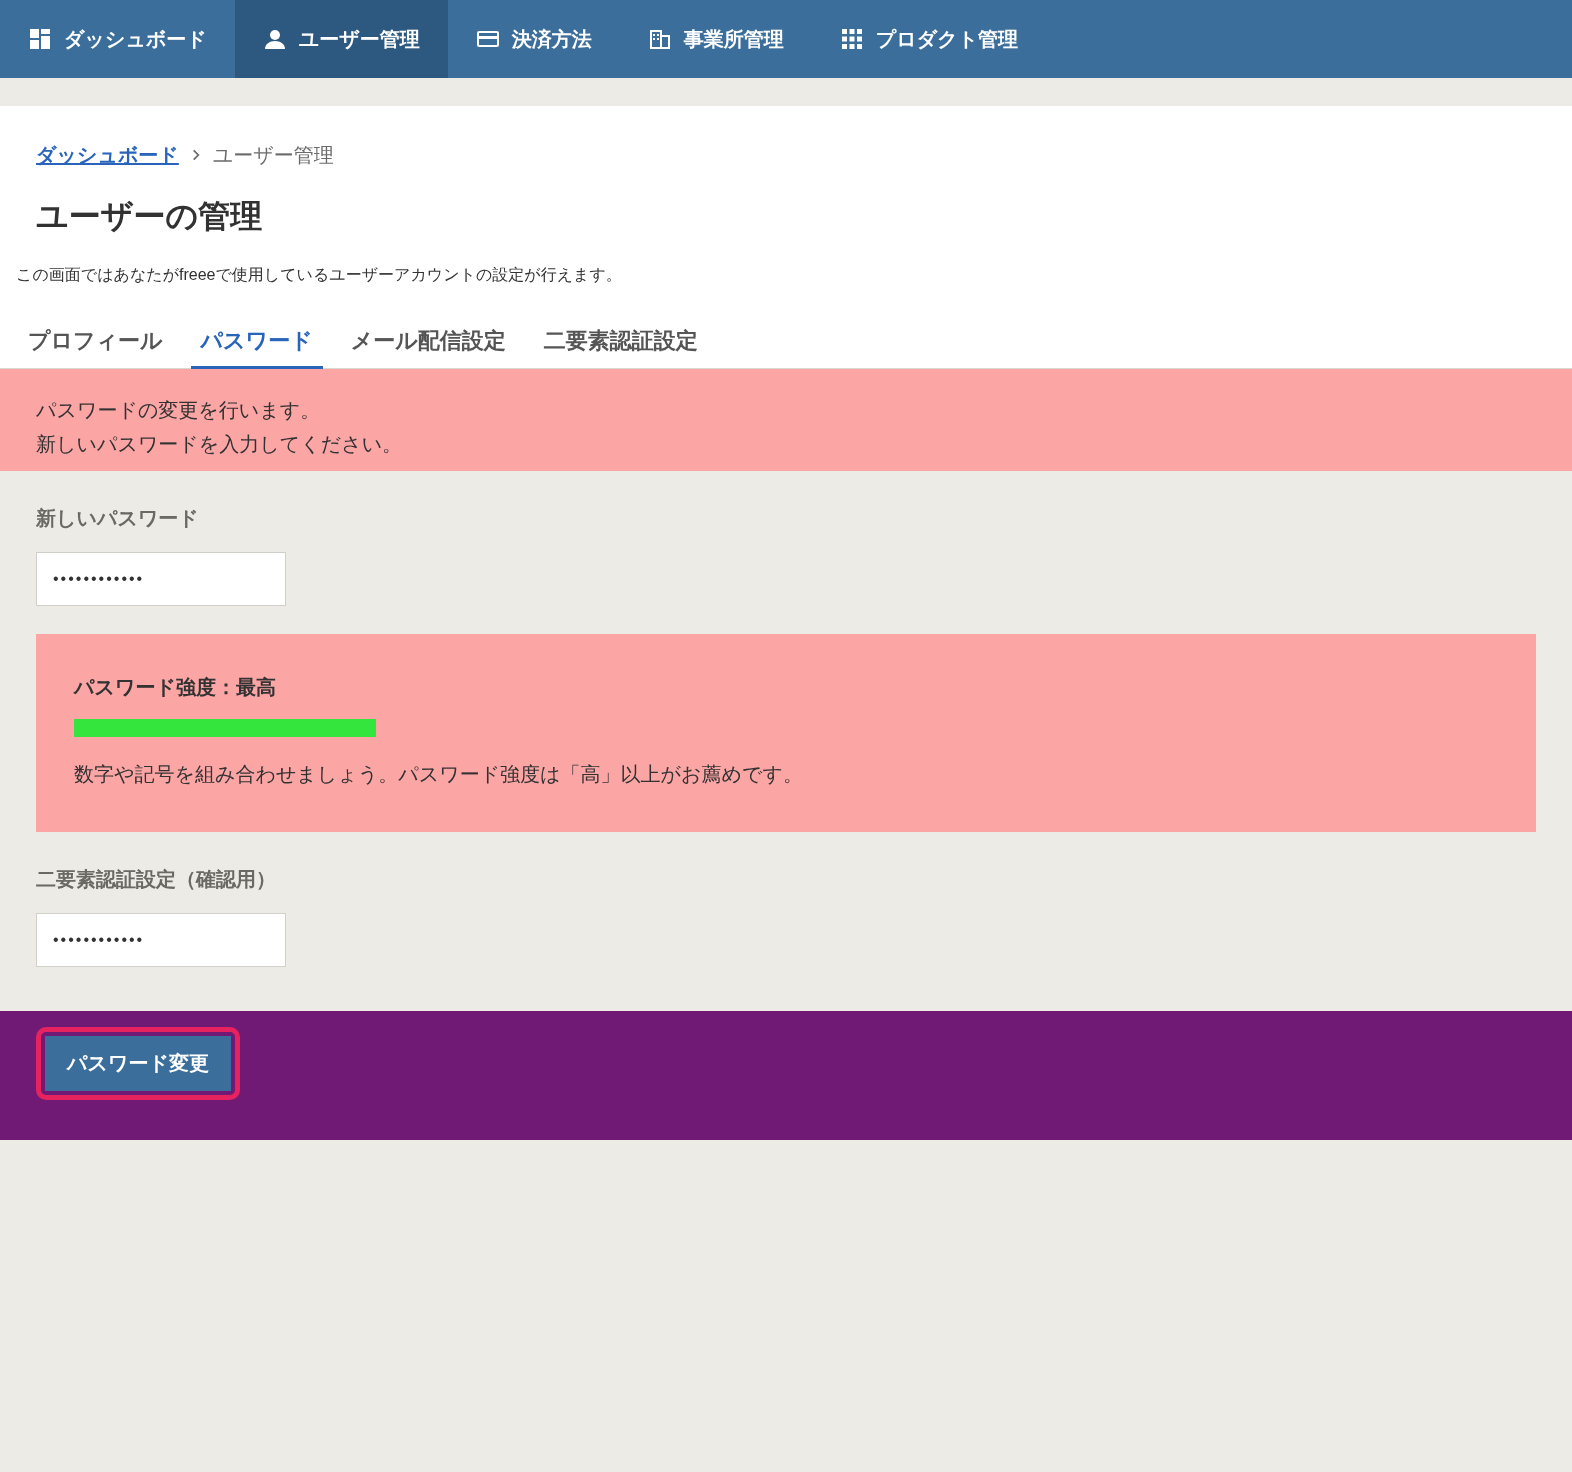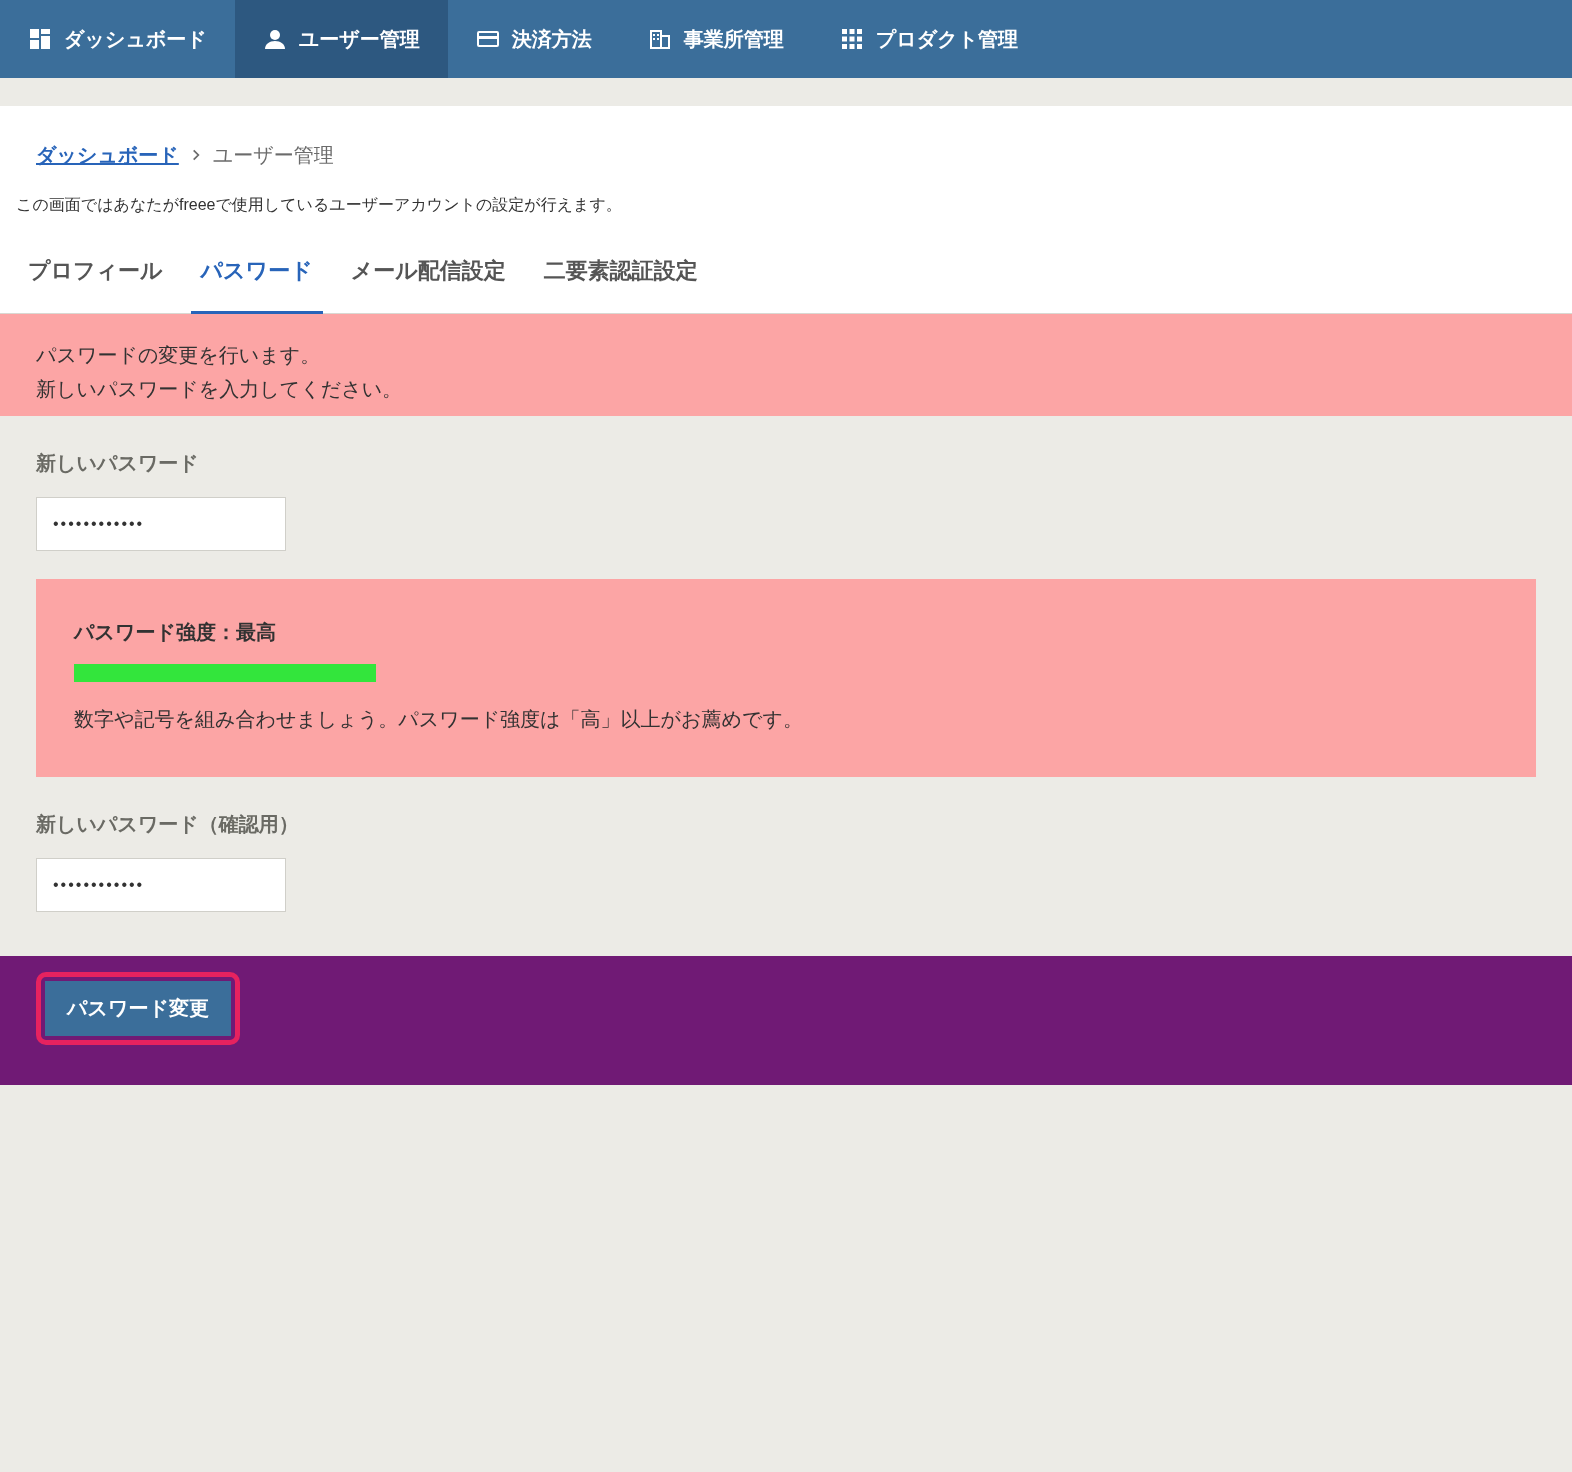--- a/index.html
+++ b/index.html
@@ -95,21 +95,21 @@
     }
     
     .tabs {
       display: flex;
       border-bottom: 1px solid #d9d8d2;
       padding: 0 18px;
       gap: 18px;
     }
     
     .tab {
-      padding: 10px 10px 25px 10px;
+      padding: 10px 10px 10px 10px;
       font-size: 22px;
       font-weight: 700;
       color: #555;
       cursor: pointer;
       border-bottom: 3px solid transparent;
       margin-bottom: -1px;
     }
     
     .tab.active {
       color: #2864b9;
@@ -275,20 +275,21 @@
   <div class="breadcrumb">
     <a class="breadcrumb-link">ダッシュボード</a>
     <span class="breadcrumb-sep">
       <svg viewBox="0 0 24 24" width="14" height="14">
           <path d="M8 4l8 8-8 8" fill="none" stroke="#6b6b6b" stroke-width="3"></path>
         </svg>
     </span>
     <span class="breadcrumb-current">ユーザー管理</span>
   </div>
 
+  <h1 class="page-title">ユーザーの管理</h1>
   <p class="page-description">この画面ではあなたがfreeeで使用しているユーザーアカウントの設定が行えます。</p>
 
   <div class="tabs">
     <div class="tab">プロフィール</div>
     <div class="tab active">パスワード</div>
     <div class="tab">メール配信設定</div>
     <div class="tab">二要素認証設定</div>
   </div>
 
   <div class="tab-content">
@@ -303,21 +304,21 @@
 
   <div class="strength-card">
     <div class="strength-label">パスワード強度：最高</div>
     <div class="strength-bar-track">
       <div class="strength-bar-fill" style="width:100%"></div>
     </div>
     <div class="strength-hint">数字や記号を組み合わせましょう。パスワード強度は「高」以上がお薦めです。</div>
   </div>
 
   <div class="confirm-section">
-    <label class="field-label">新しいパスワード（確認用）</label>
+    <label class="field-label">二要素認証設定（確認用）</label>
     <input type="password" class="text-input" value="••••••••••••" style="">
   </div>
 </div>
 
 <div class="submit-section">
   <div class="submit-highlight">
     <button class="submit-button">パスワード変更</button>
   </div>
 </div>
 

